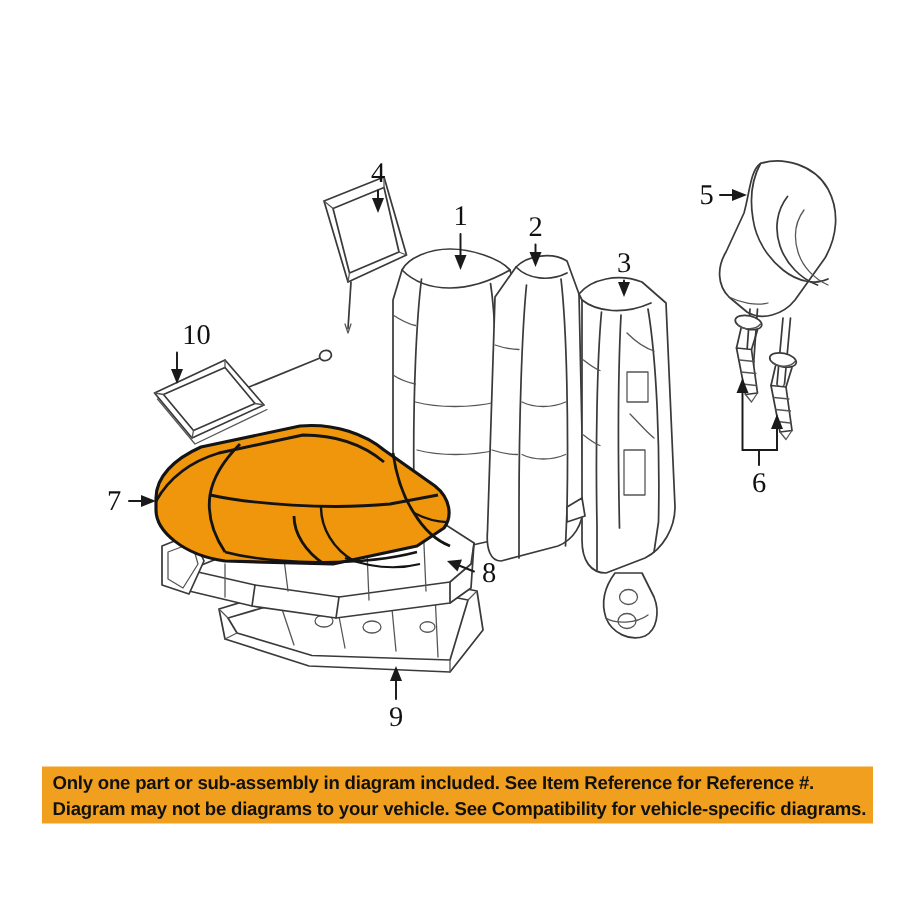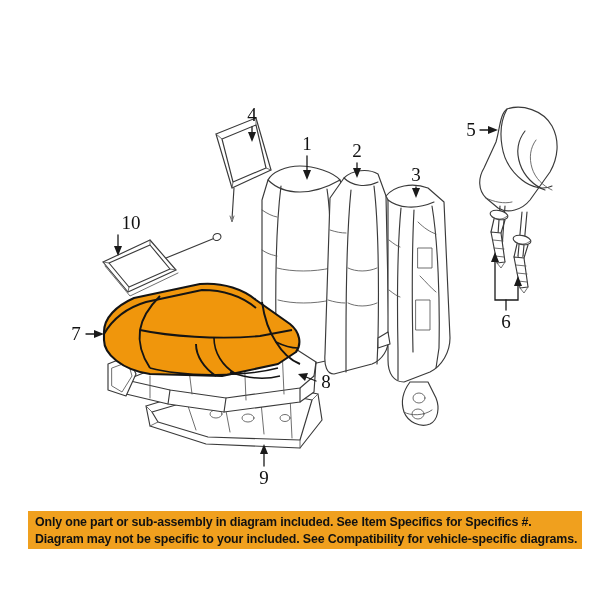--- a/index.html
+++ b/index.html
@@ -295,17 +295,17 @@
 
     <g>
       <text class="callout-num" x="131" y="229">10</text>
       <line class="leader" x1="118" y1="235" x2="118" y2="246"></line>
       <polygon class="arrowhead" points="118,256 114,246 122,246"></polygon>
     </g>
 
   </svg>
 
   <div id="disclaimer-banner">
-    <span class="bline">Only one part or sub-assembly in diagram included. See Item Specifics for Specifics #.</span>
-    <span class="bline">Diagram may not be specific to your included. See Compatibility for vehicle-specific diagrams.</span>
+    <span class="bline">Only one part or sub-assembly in diagram included. See Item Reference for Reference #.</span>
+    <span class="bline">Diagram may not be diagrams to your vehicle. See Compatibility for vehicle-specific diagrams.</span>
   </div>
 
 </div>
 
 </body></html>

